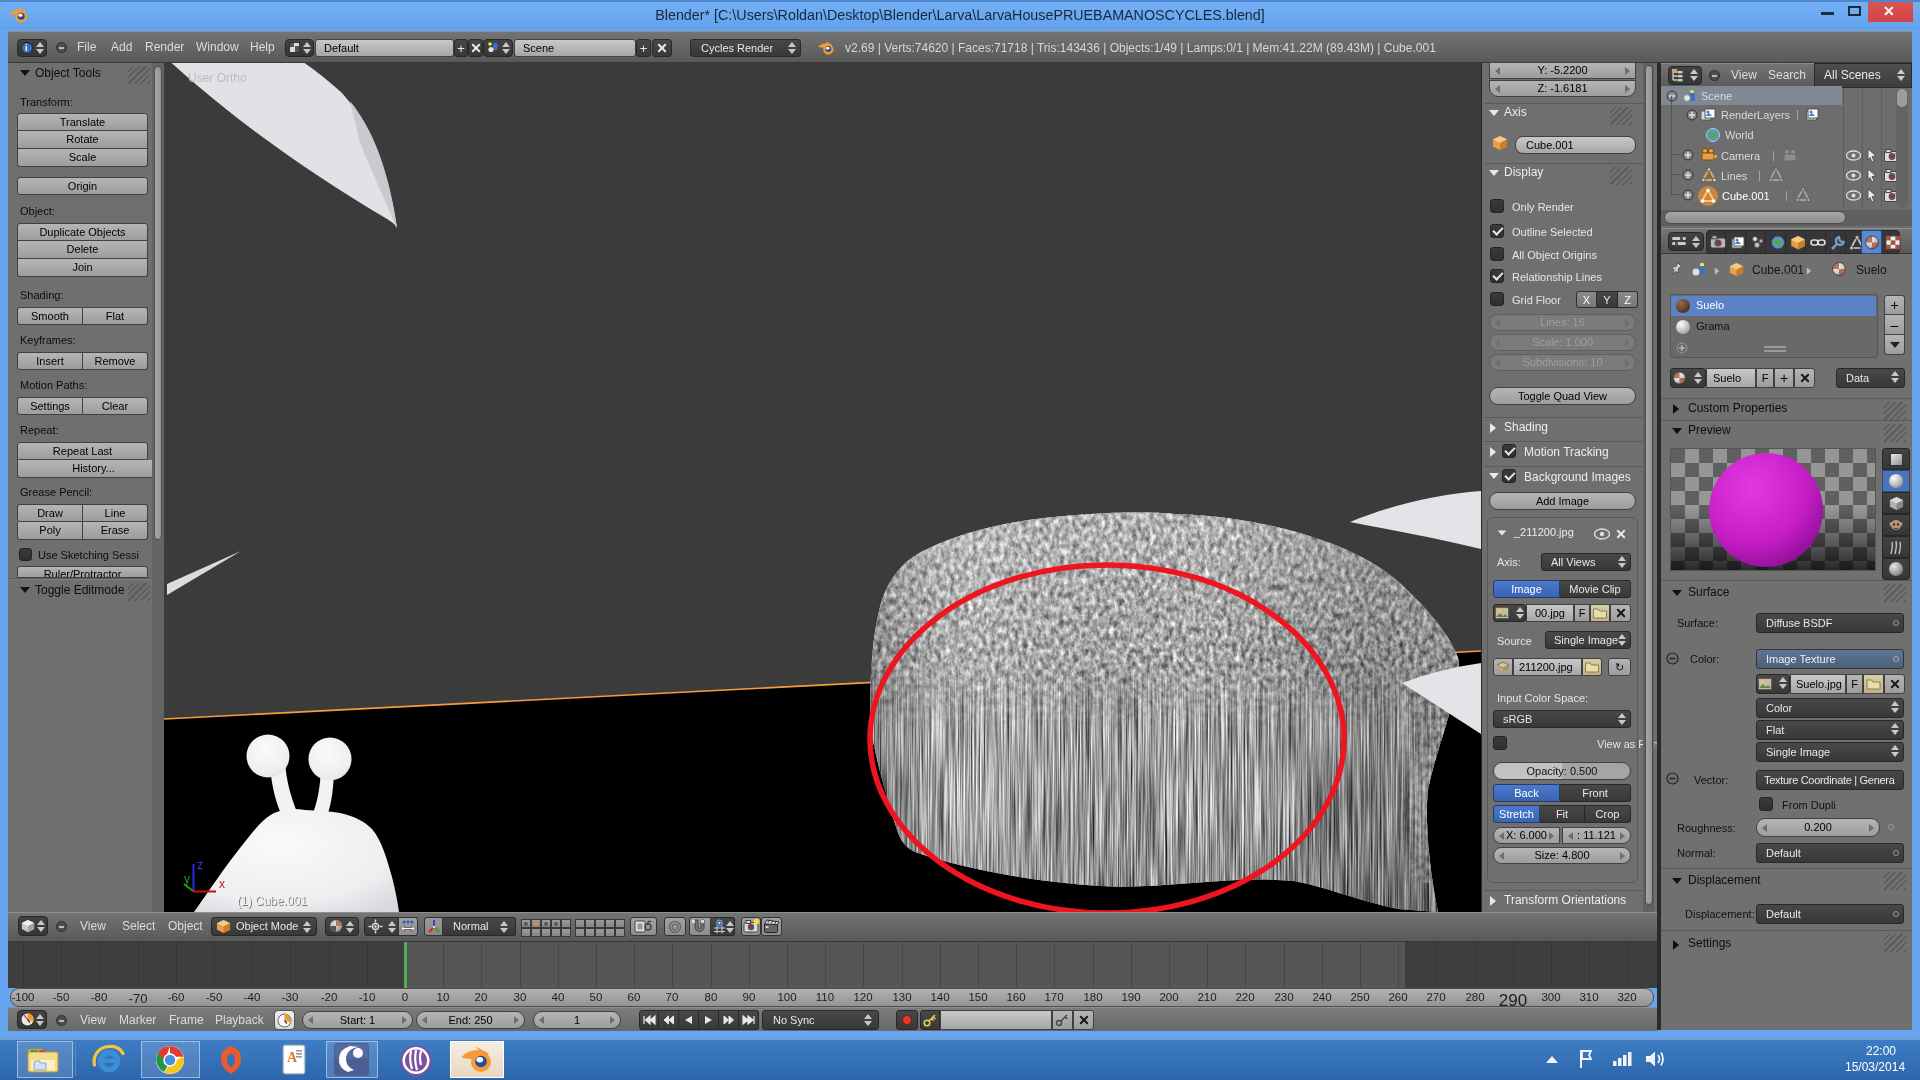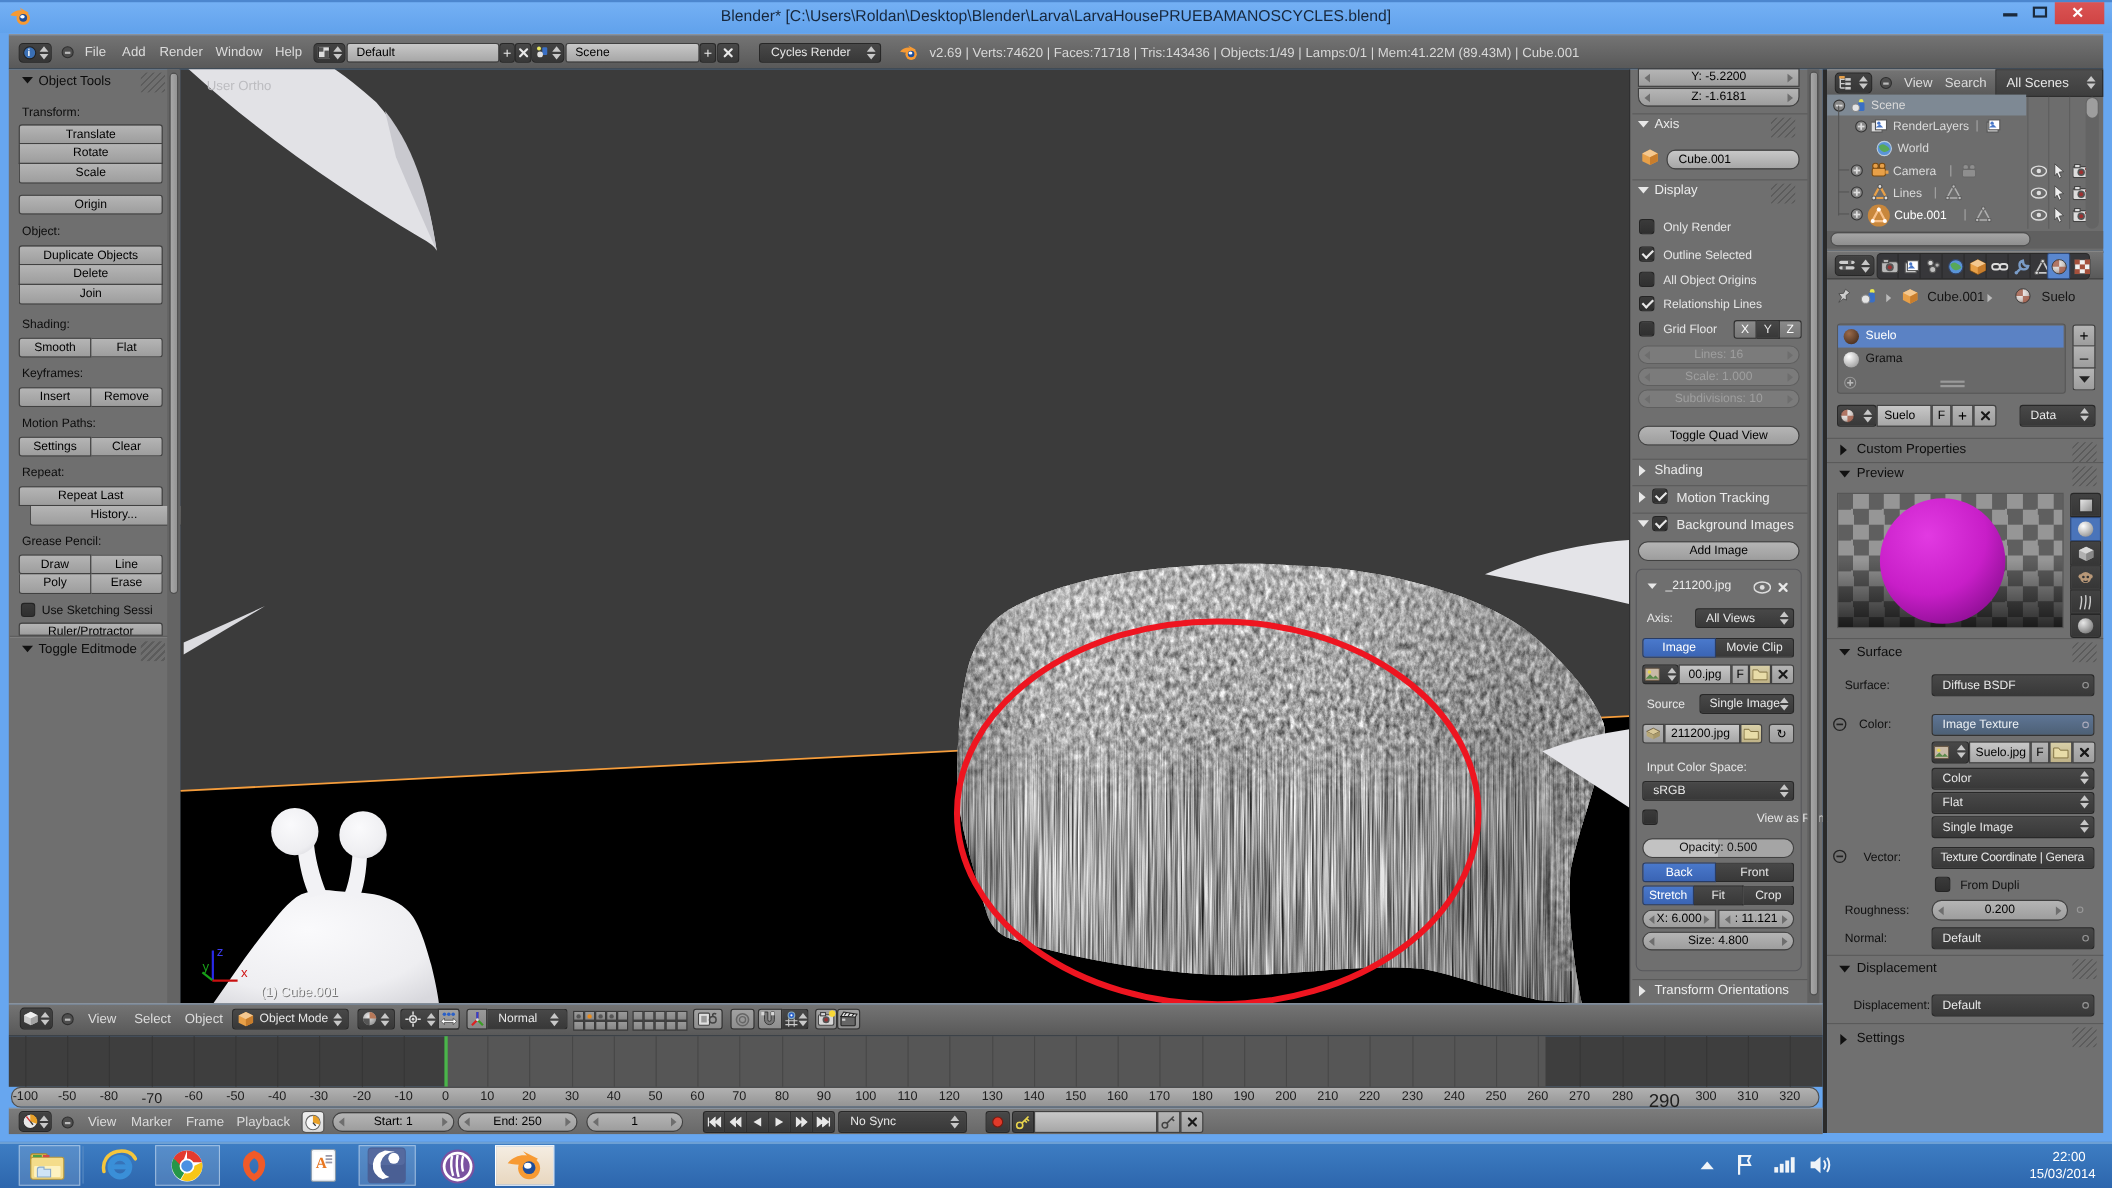--- a/index.html
+++ b/index.html
@@ -135,21 +135,21 @@
 <div class="a lt" style="left:17px;top:307px;width:66px;height:18px;line-height:16px;border-radius:3px 0 0 3px">Smooth</div>
 <div class="a lt" style="left:83px;top:307px;width:65px;height:18px;line-height:16px;border-radius:0 3px 3px 0;border-left:none">Flat</div>
 <div class="tx" style="left:20px;top:334px;color:#0c0c0c">Keyframes:</div>
 <div class="a lt" style="left:17px;top:352px;width:66px;height:18px;line-height:16px;border-radius:3px 0 0 3px">Insert</div>
 <div class="a lt" style="left:83px;top:352px;width:65px;height:18px;line-height:16px;border-radius:0 3px 3px 0;border-left:none">Remove</div>
 <div class="tx" style="left:20px;top:379px;color:#0c0c0c">Motion Paths:</div>
 <div class="a lt" style="left:17px;top:397px;width:66px;height:18px;line-height:16px;border-radius:3px 0 0 3px">Settings</div>
 <div class="a lt" style="left:83px;top:397px;width:65px;height:18px;line-height:16px;border-radius:0 3px 3px 0;border-left:none">Clear</div>
 <div class="tx" style="left:20px;top:424px;color:#0c0c0c">Repeat:</div>
 <div class="a lt" style="left:17px;top:442px;width:131px;height:18px;line-height:16px;border-radius:3px 3px 0 0">Repeat Last</div>
-<div class="a lt" style="left:27px;top:460px;width:153px;height:18px;line-height:16px;border-radius:0 0 3px 3px;border-top:none">History...</div>
+<div class="a lt" style="left:17px;top:460px;width:153px;height:18px;line-height:16px;border-radius:0 0 3px 3px;border-top:none">History...</div>
 <div class="tx" style="left:20px;top:486px;color:#0c0c0c">Grease Pencil:</div>
 <div class="a lt" style="left:17px;top:504px;width:66px;height:18px;line-height:16px;border-radius:3px 0 0 3px">Draw</div>
 <div class="a lt" style="left:83px;top:504px;width:65px;height:18px;line-height:16px;border-radius:0 3px 3px 0;border-left:none">Line</div>
 <div class="a lt" style="left:17px;top:522px;width:66px;height:18px;line-height:16px;border-radius:0 0 0 3px;border-top:none">Poly</div>
 <div class="a lt" style="left:83px;top:522px;width:65px;height:18px;line-height:16px;border-radius:0 0 3px 0;border-top:none;border-left:none">Erase</div>
 <div class="chk" style="left:19px;top:548px;width:13px;height:13px"></div>
 <div class="tx" style="left:38px;top:549px;color:#0c0c0c">Use Sketching Sessi</div>
 <div class="a lt" style="left:17px;top:566px;width:131px;height:12px;line-height:14px;border-radius:3px 3px 0 0;overflow:hidden">Ruler/Protractor</div>
 <div class="a" style="left:9px;top:578px;width:146px;height:1px;background:#5a5a5a"></div>
 <div class="a" style="left:9px;top:579px;width:146px;height:1px;background:#7e7e7e"></div>

